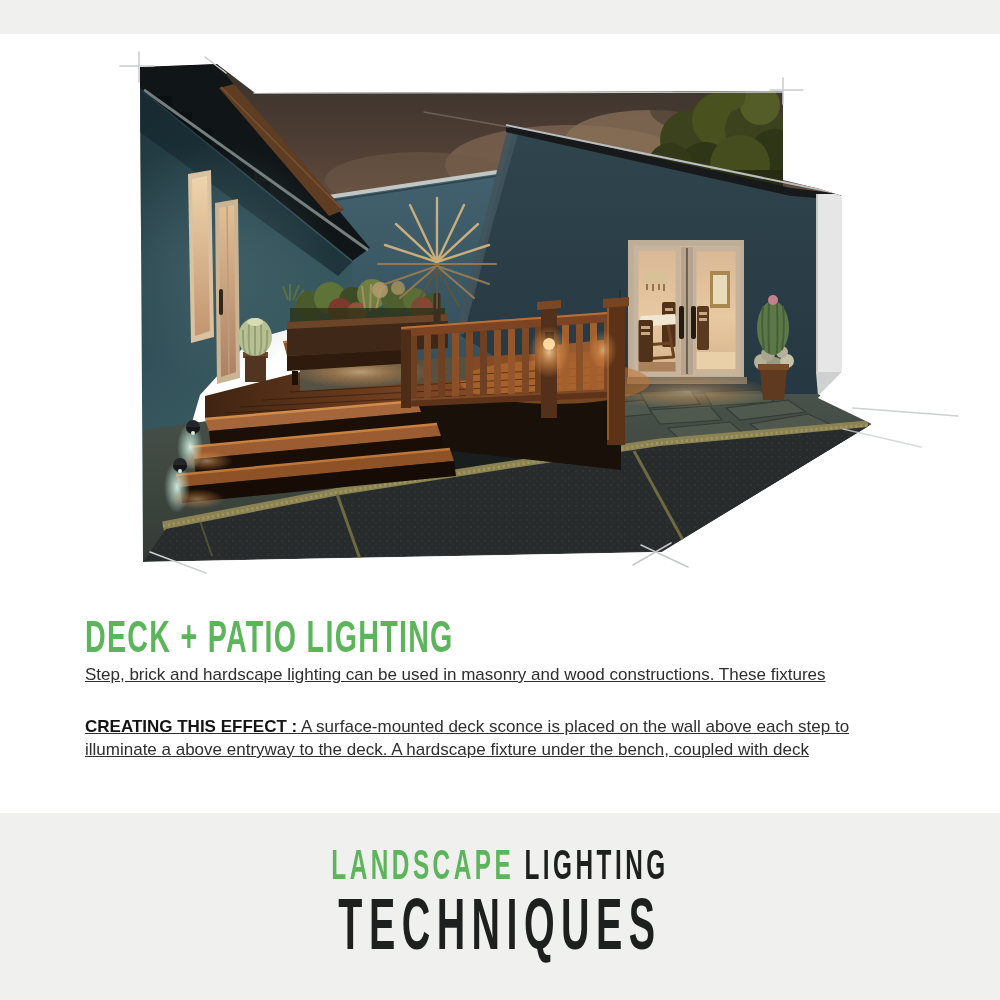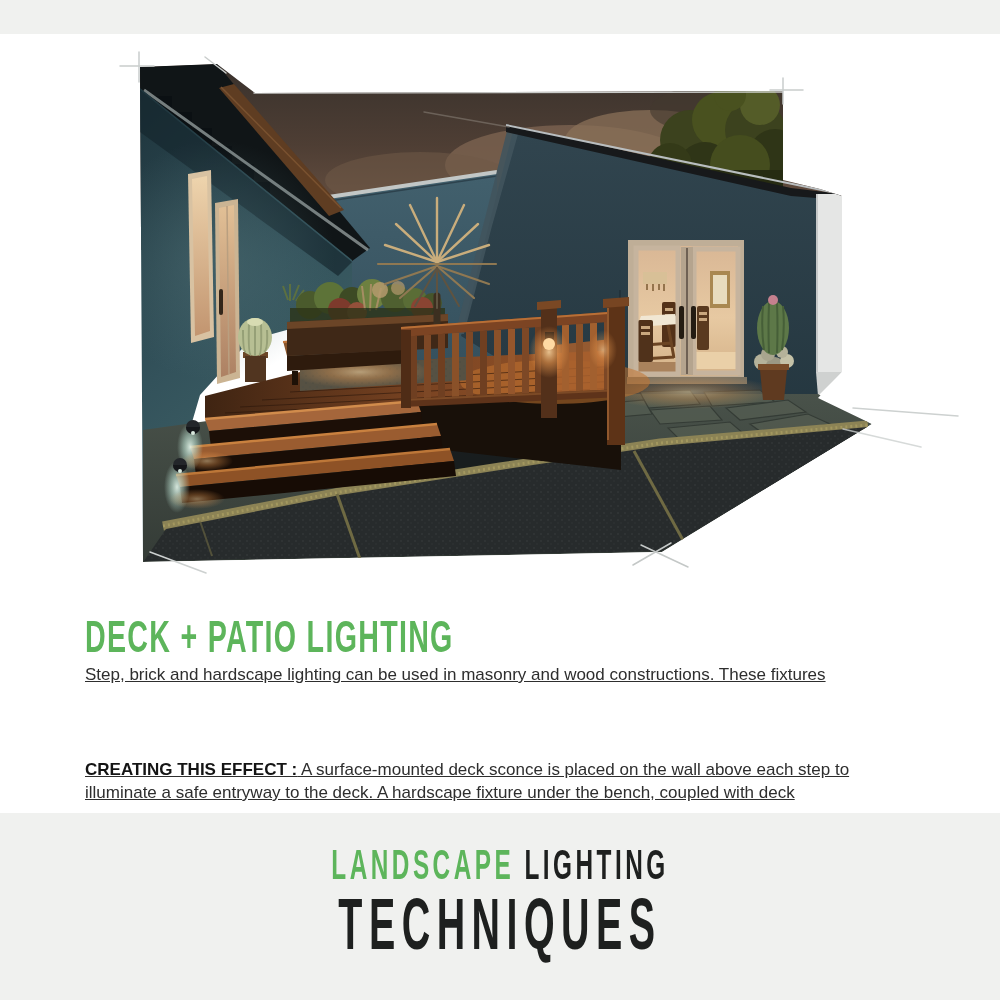--- a/index.html
+++ b/index.html
@@ -7,21 +7,21 @@
           font-family:"Liberation Sans",sans-serif;}
   .band{position:absolute;left:0;width:1000px;background:#f0f1ef;}
   #band-top{top:0;height:34px;}
   #band-bottom{top:813px;height:187px;}
   #scene{position:absolute;left:0;top:0;width:1000px;height:600px;}
   .headline{position:absolute;left:85px;top:615px;font-weight:bold;font-size:44px;
             letter-spacing:2px;white-space:nowrap;transform:scaleX(.65);transform-origin:left top;
             color:#5db55b;line-height:44px;}
   .bodytext{position:absolute;left:85px;color:#2e2e2e;font-size:17px;line-height:23px;white-space:nowrap;text-decoration:underline;}
   #intro{top:663px;}
-  #effect{top:758px;}
+  #effect{top:715px;}
   .bold-label{font-weight:bold;color:#141414;}
   .footer-line{position:absolute;left:0;width:1000px;text-align:center;white-space:nowrap;font-weight:bold;}
   #footer-brand{top:843px;font-size:42px;line-height:44px;letter-spacing:6px;transform:scaleX(.58);transform-origin:center top;}
   #footer-brand .green{color:#5db55b;}
   #footer-brand .dark{color:#1e201f;}
   #footer-title{top:886px;font-size:73px;line-height:76px;letter-spacing:12px;transform:scaleX(.54);transform-origin:center top;color:#1e201f;}
 </style>
 </head>
 <body>
 
@@ -420,21 +420,21 @@
   </svg>
 
   <div class="headline">DECK + PATIO LIGHTING</div>
 
   <div id="intro" class="bodytext">
     <div>Step, brick and hardscape lighting can be used in masonry and wood constructions. These fixtures</div>
   </div>
 
   <div id="effect" class="bodytext">
     <div><span class="bold-label">CREATING THIS EFFECT :</span> <span>A surface-mounted deck sconce is placed on the wall above each step to</span></div>
-    <div>illuminate a safe entryway to the deck. A hardscape fixture under the bench, coupled with deck</div>
+    <div>illuminate a above entryway to the deck. A hardscape fixture under the bench, coupled with deck</div>
   </div>
 
   <div id="band-bottom" class="band"></div>
   <div id="footer-brand" class="footer-line">
     <span class="green">LANDSCAPE</span><span>&nbsp;</span><span class="dark">LIGHTING</span>
   </div>
   <div id="footer-title" class="footer-line">TECHNIQUES</div>
 
 </div>
 

